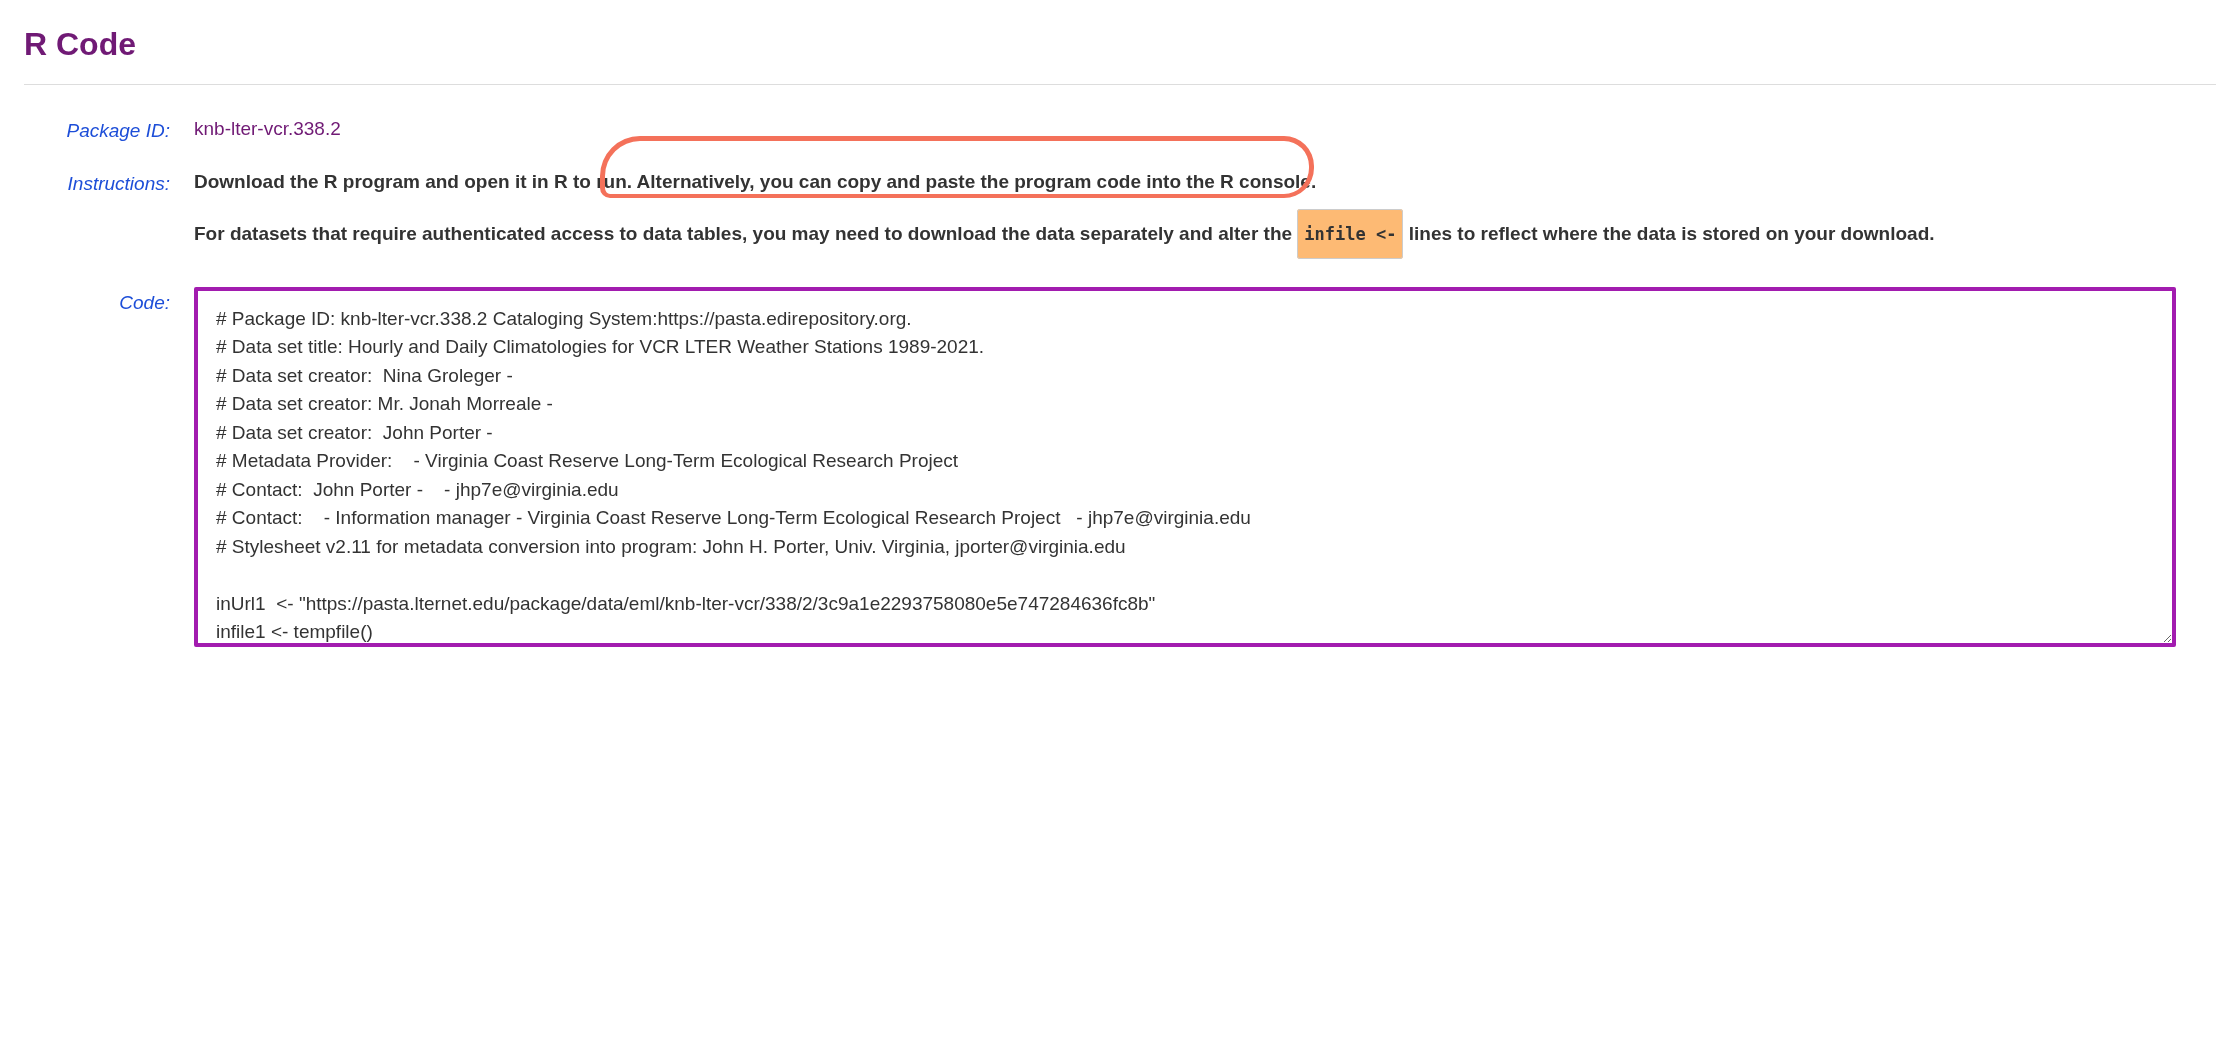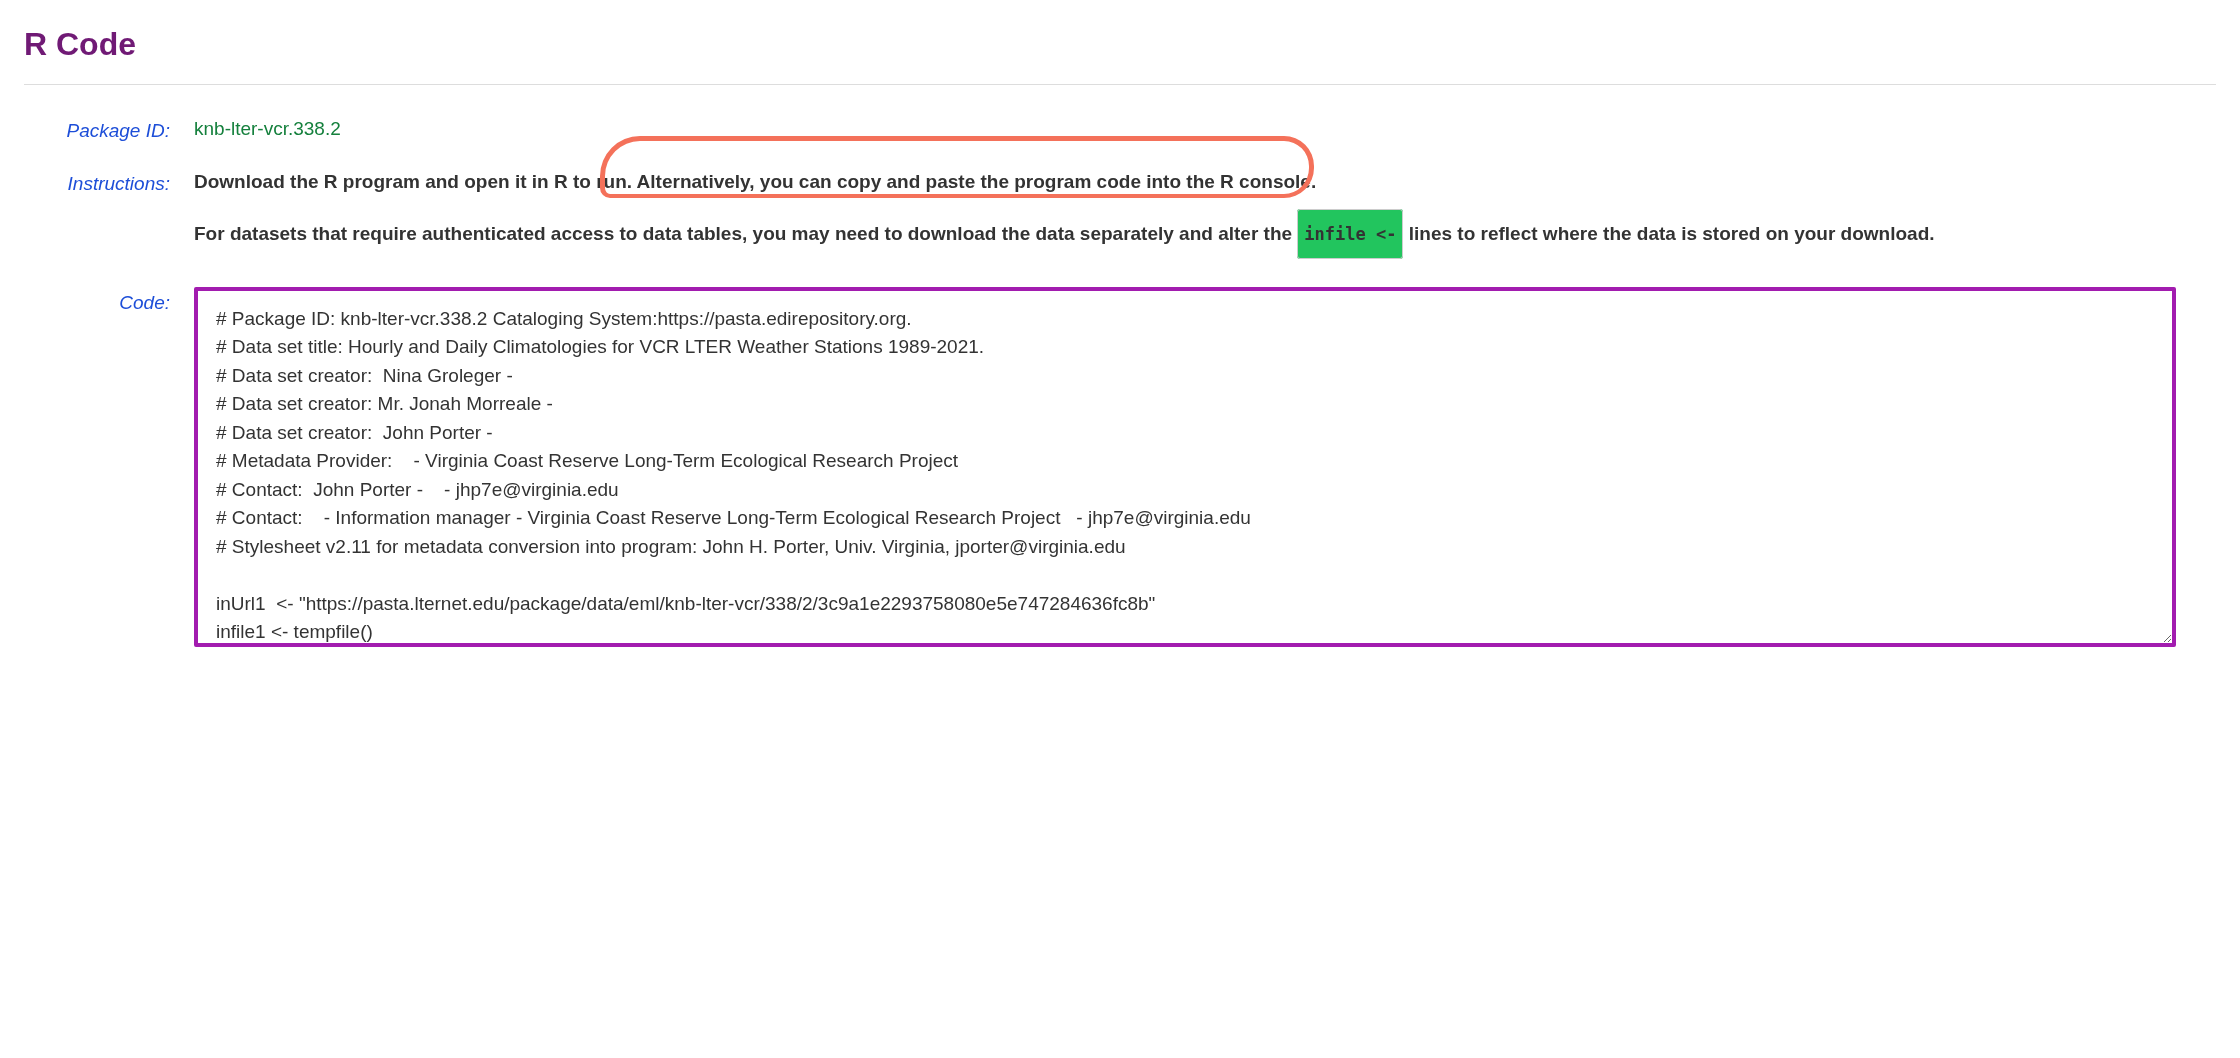--- a/index.html
+++ b/index.html
@@ -40,28 +40,28 @@
       color: #1d4ed8;
       padding-top: 2px;
     }
     .value-col {
       flex: 1;
       color: #333;
       padding-right: 40px;
       position: relative;
     }
     .link {
-      color: #15803d;
+      color: #701a75;
       text-decoration: none;
       cursor: pointer;
     }
     .code-inline {
       font-family: Menlo, Monaco, Consolas, monospace;
       font-size: 17px;
-      background: #22c55e;
+      background: #fdba74;
       border: 1px solid #ccc;
       border-radius: 3px;
       padding: 14px 6px;
       color: #333;
     }
     .instructions-block p {
       margin-bottom: 24px;
       font-weight: bold;
     }
     .code-box {

